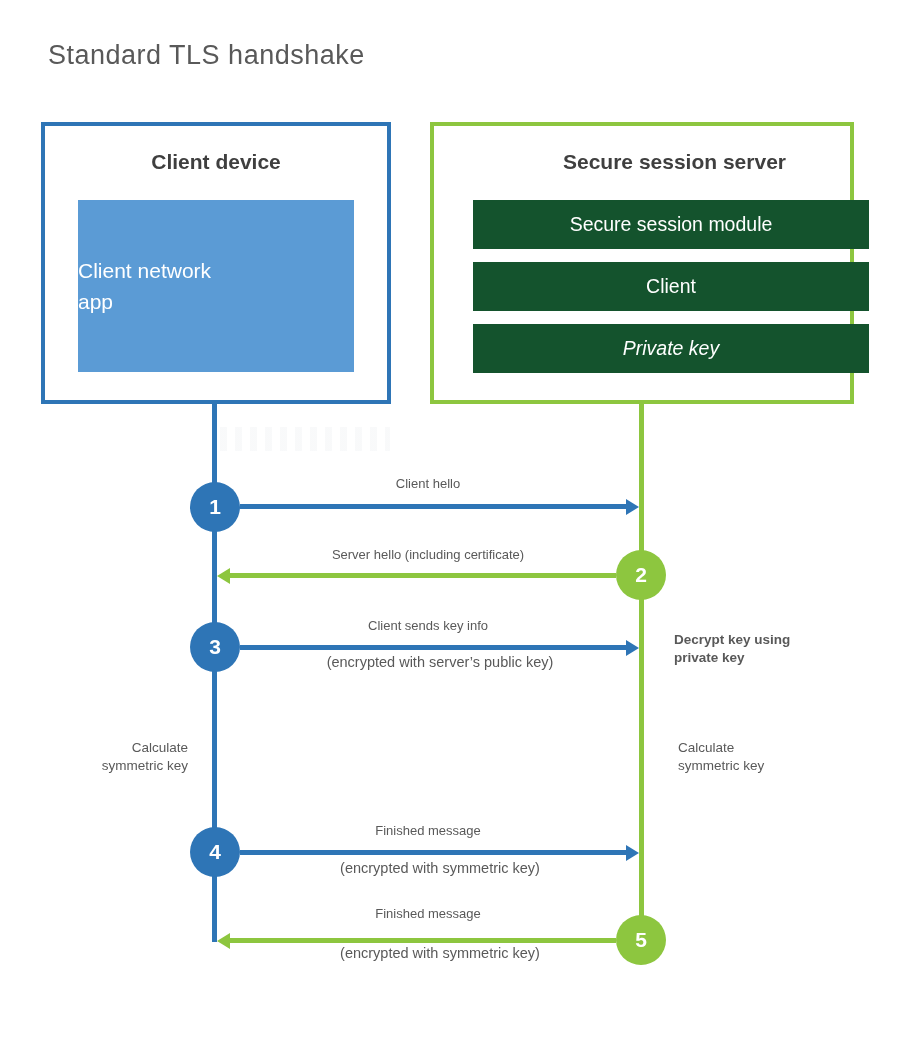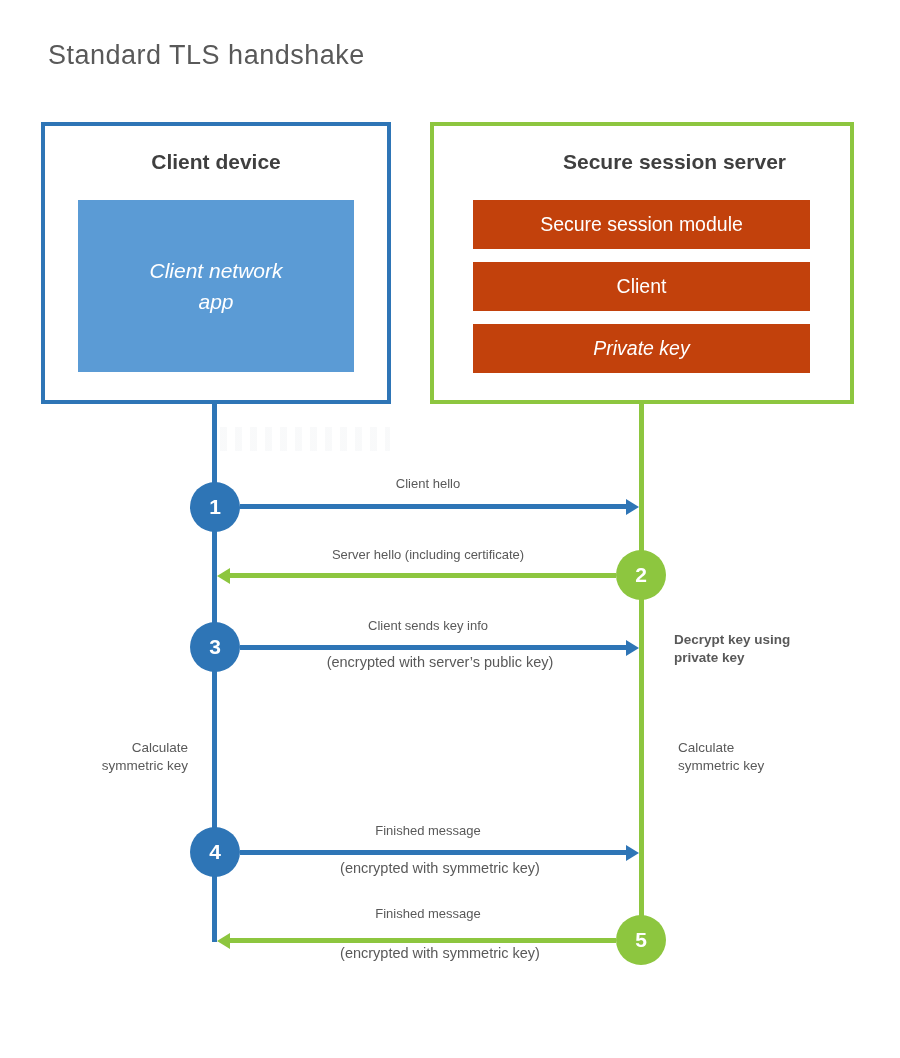--- a/index.html
+++ b/index.html
@@ -16,24 +16,24 @@
   .client-box{left:41px;top:122px;width:350px;height:282px;border:4px solid #2e75b6;}
   .server-box{left:430px;top:122px;width:424px;height:282px;border:4px solid #8dc63f;}
   .box-heading{
     position:absolute;text-align:center;font-size:21px;font-weight:700;color:#3f3f3f;
   }
   .client-heading{left:41px;top:150px;width:350px;}
   .server-heading{left:430px;top:150px;width:425px;padding-left:32px;}
   .client-app{
     position:absolute;left:78px;top:200px;width:276px;height:172px;
     background:#5b9bd5;color:#ffffff;font-size:21px;line-height:1.5;
-    display:flex;flex-direction:column;align-items:center;justify-content:center;text-align:center;font-style:italic;
+    display:flex;flex-direction:column;align-items:flex-start;justify-content:center;text-align:center;
   }
   .server-bar{
-    position:absolute;left:473px;width:337px;height:49px;background:#c2410c;
+    position:absolute;left:473px;width:396px;height:49px;background:#14532d;
     color:#ffffff;font-size:19.5px;display:flex;align-items:center;justify-content:center;text-align:center;
   }
   .bar-1{top:200px;} .bar-2{top:262px;} .bar-3{top:324px;font-style:italic;}
   
   .lifeline{position:absolute;width:5px;top:402px;height:540px;}
   .blue-lifeline{left:212px;background:#2e75b6;}
   .green-lifeline{left:639px;background:#8dc63f;}
   
   .watermark{
     position:absolute;left:220px;top:427px;width:170px;height:24px;opacity:0.28;

